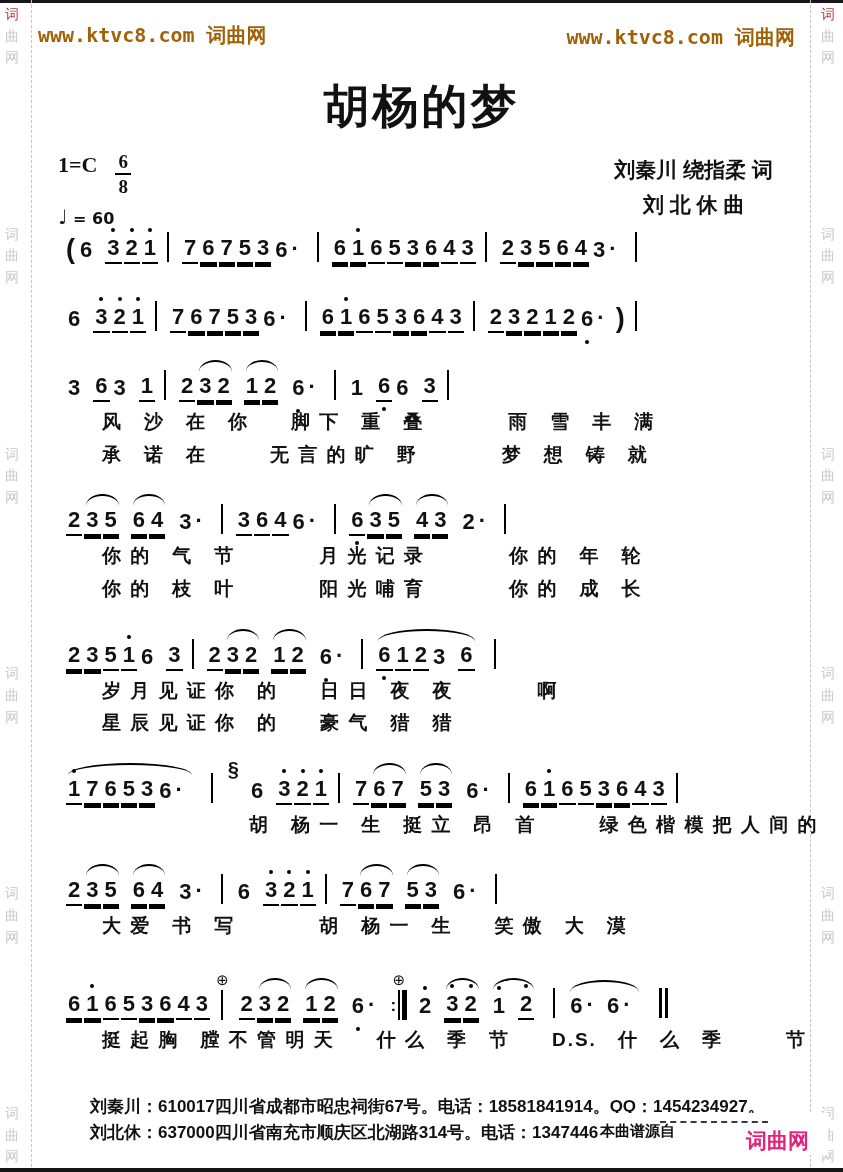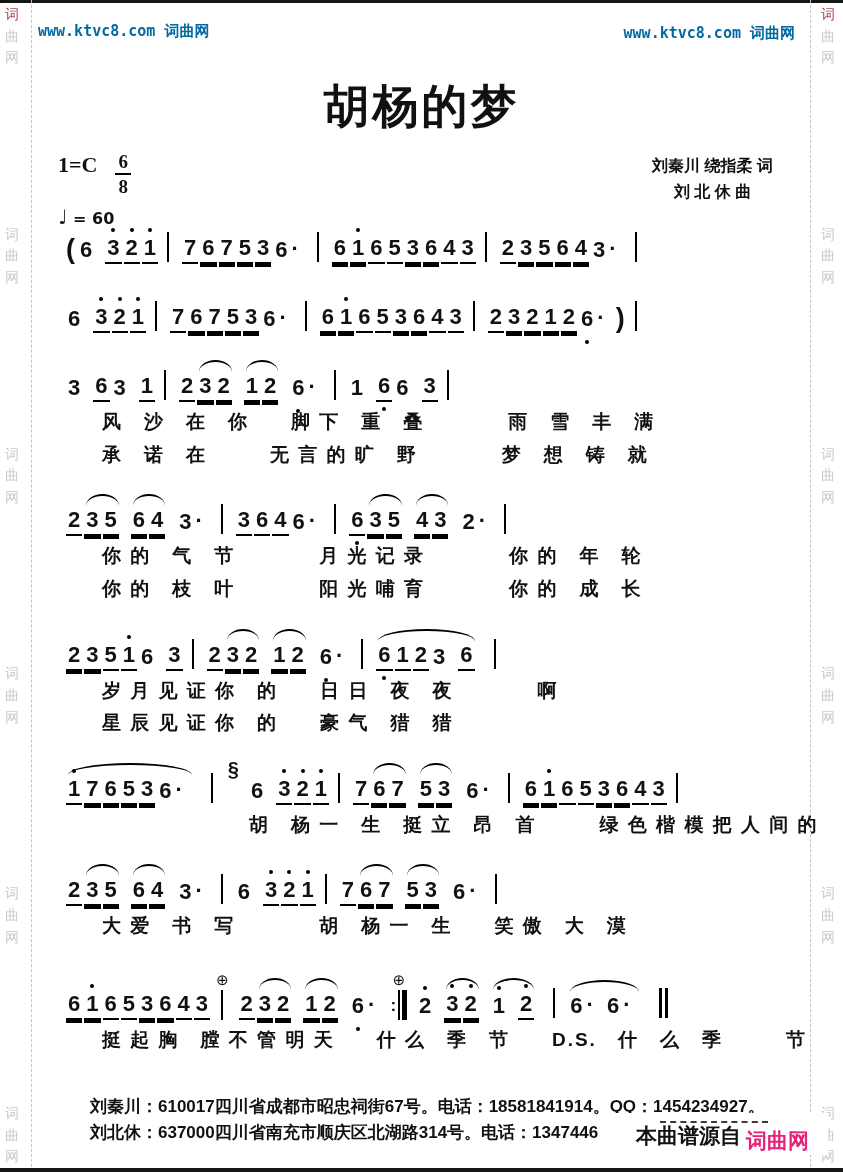--- a/index.html
+++ b/index.html
@@ -12,38 +12,38 @@
   .top-rule    { position:absolute; top:0; left:0; right:0; height:3px; background:#161616; }
   .bottom-rule { position:absolute; bottom:0; left:0; right:0; height:4px; background:#161616; }
   .edge-dash-left  { position:absolute; top:0; bottom:0; left:31px;  border-left:1px dashed #c4c4c4; }
   .edge-dash-right { position:absolute; top:0; bottom:0; right:32px; border-left:1px dashed #c4c4c4; }
   .wm-col { position:absolute; top:4px; bottom:4px; display:flex; flex-direction:column;
             justify-content:space-between; font-size:14px; line-height:1.55; }
   .wm-col.left { left:5px; }  .wm-col.right { right:8px; }
   .wm-group span { display:block; }
 
   .url-text { position:absolute; font-family:"DejaVu Sans Mono", monospace;
-              font-size:15px; font-weight:bold; color:#0369a1; }
+              font-size:20px; font-weight:bold; color:#a16207; }
   .url-left  { left:38px; top:22px; }
   .url-right { right:48px; top:24px; }
 
   .title { position:absolute; top:76px; left:0; right:0; text-align:center;
            font-size:46px; font-weight:bold; letter-spacing:3px; }
 
   .keyblock { position:absolute; left:58px; top:152px;
               font-family:"Liberation Serif", serif; font-weight:bold; }
   .keysig { font-size:22px; display:inline-block; vertical-align:top; }
   .frac { display:inline-block; margin-left:18px; text-align:center; font-size:19px; line-height:1; }
   .frac b { display:block; border-bottom:2px solid #000; padding:0 3px 2px; }
   .frac i { display:block; font-style:normal; padding-top:2px; }
   .tempo { margin-top:8px; font-size:16px; font-weight:bold; font-family:"DejaVu Sans", sans-serif; }
   .tempo .qnote { font-size:20px; }
 
   .credits { position:absolute; right:70px; top:153px; text-align:center;
-             font-size:16px; font-weight:bold; line-height:1.65; }
+             font-size:21px; font-weight:bold; line-height:1.65; }
 
   .score { position:absolute; left:66px; top:212px; right:50px; }
   .system { margin-bottom:17px; }
   .notes-row { display:flex; align-items:flex-end; min-height:52px; padding-top:16px; position:relative; }
 
   .note { display:inline-flex; align-items:flex-end; margin:0 11px 0 0; position:relative; }
   .note.u1, .note.u2 { margin-right:2px; }
   .note .num { font-style:normal; font-weight:bold; font-size:22px; line-height:1;
                position:relative; padding:1px 2px 3px; }
   .u1 .num { border-bottom:2px solid #000; }
@@ -71,21 +71,21 @@
                   border-top:2px solid #000; border-radius:50% 50% 0 0 / 100% 100% 0 0; }
 
   .lyric-line { font-weight:bold; font-size:19px; letter-spacing:2px;
                 margin-top:7px; white-space:pre; line-height:1.35;margin-left:36px; }
 
   .contact { position:absolute; left:90px; right:60px; }
   .contact-1 { top:1095px; } .contact-2 { top:1121px; }
   .contact div { font-size:17px; font-weight:bold; letter-spacing:0px; }
   .whiteout { position:absolute; left:598px; top:1113px; width:230px; height:42px; background:#fff; }
   .dash-art { position:absolute; left:660px; top:1121px; width:108px; border-top:2px dashed #3a3a3a; }
-  .source-prefix { position:absolute; left:636px; top:1122px; font-size:21px; font-weight:bold; }
+  .source-prefix { position:absolute; left:600px; top:1122px; font-size:15px; font-weight:bold; }
   .source-site   { position:absolute; left:746px; top:1127px; font-size:21px; font-weight:bold; }
 </style>
 </head>
 <body>
 
 <div class="page">
   <div class="top-rule"></div>
   <div class="edge-dash-left"></div>
   <div class="edge-dash-right"></div>
 

